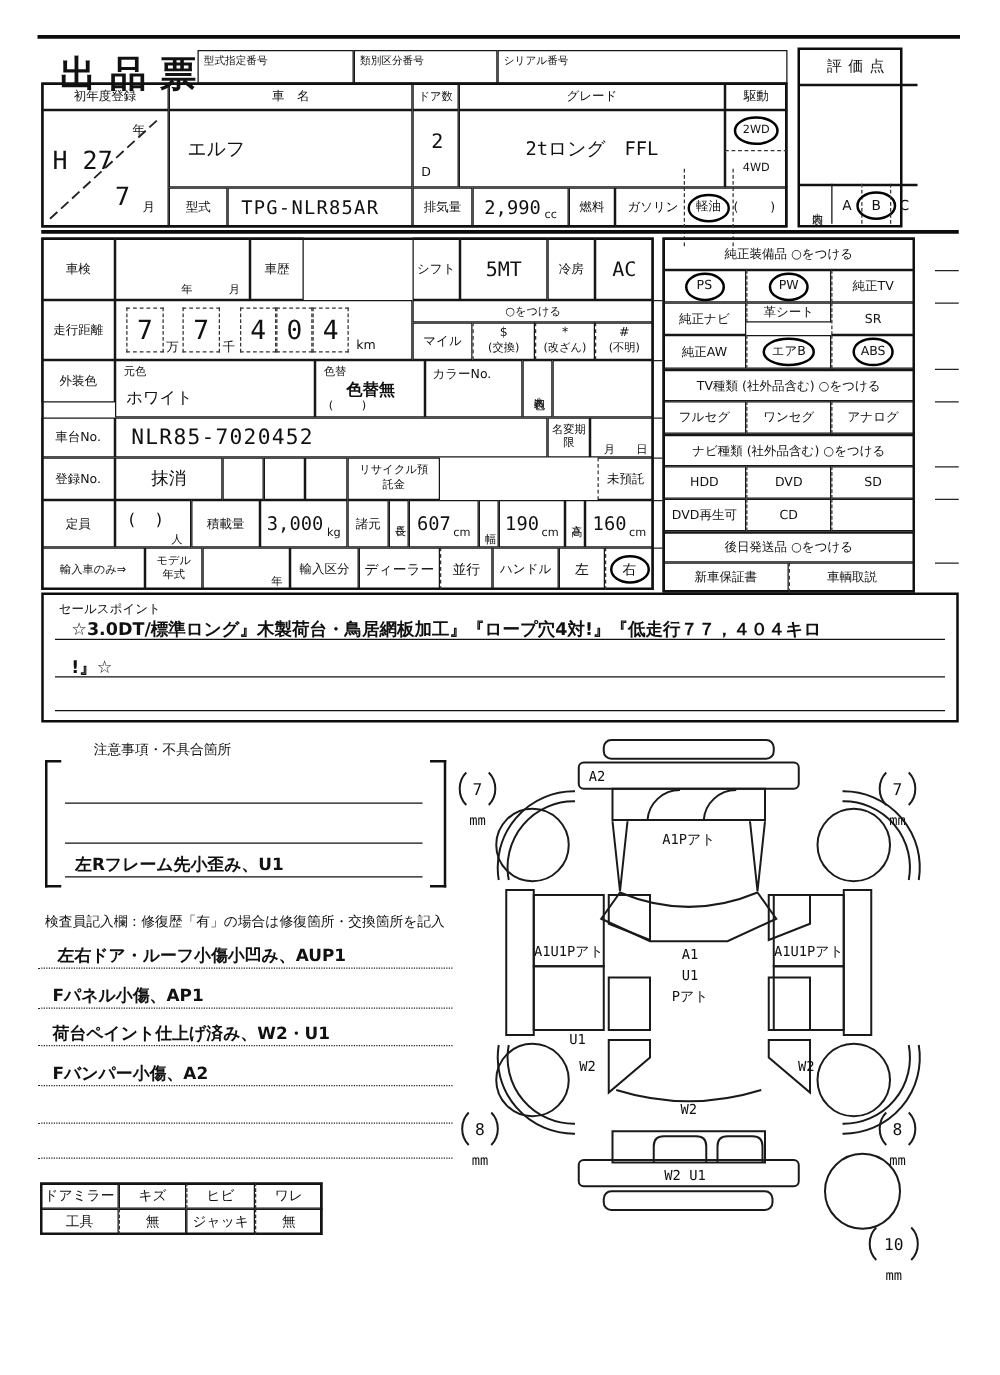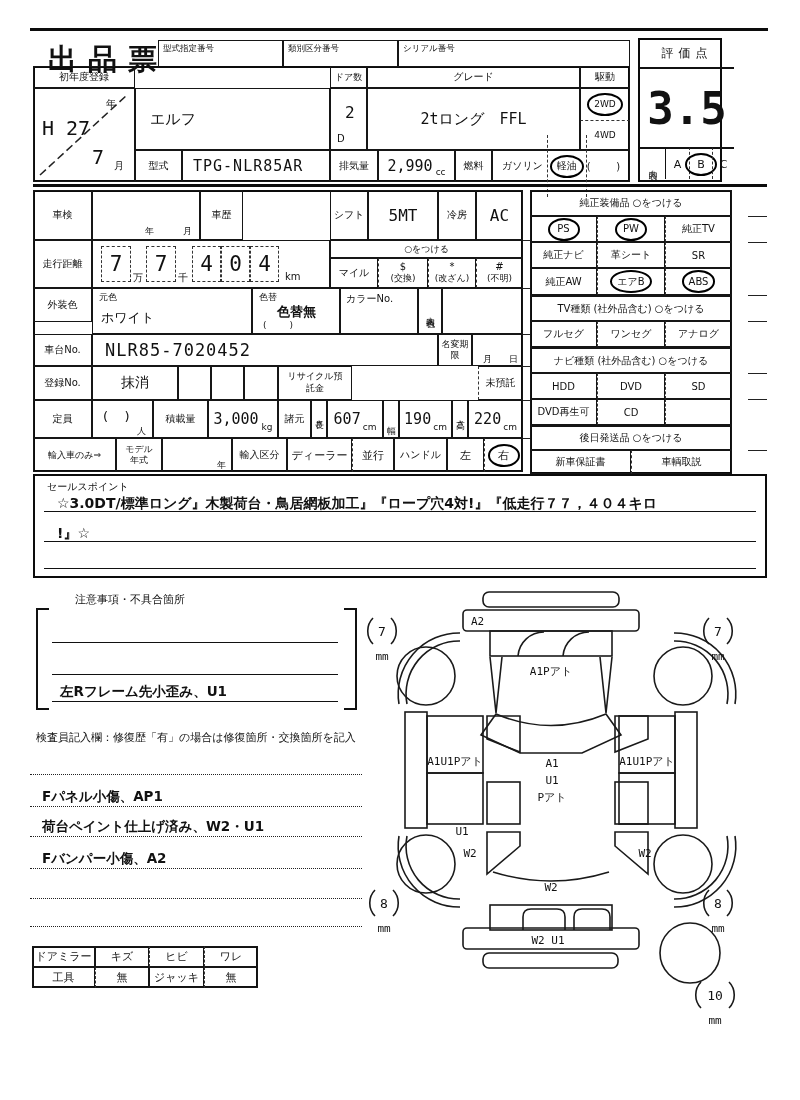--- a/index.html
+++ b/index.html
@@ -38,31 +38,31 @@
   </div>
   <div class="c bd" style="left:283px;top:40px;width:115px;height:27px">
     <span class="c f8" style="left:4px;top:2px">類別区分番号</span>
   </div>
   <div class="c bd" style="left:398px;top:40px;width:232px;height:27px">
     <span class="c f8" style="left:4px;top:2px">シリアル番号</span>
   </div>
 
   <div class="c bd2" style="left:638px;top:38px;width:84px;height:144px">
     <div class="c fx" style="left:0;top:0;width:94px;height:29px;border-bottom:2px solid #111;font-size:12px;letter-spacing:5px">評価点</div>
-    <div class="c fx v" style="left:0;top:29px;width:94px;height:78px;font-size:44px;font-weight:bold">3.5</div>
     <div class="c fx vt f9" style="left:0;top:107px;width:25px;height:32px;border-top:2px solid #111">内装</div>
     <div class="c fx f11" style="left:25px;top:107px;width:24px;height:32px;border-top:2px solid #111;border-left:1.4px solid #111">A</div>
     <div class="c fx f11" style="left:49px;top:107px;width:23px;height:32px;border-top:2px solid #111;border-left:1.4px dashed #333">
         <span class="circ">B</span>
       </div>
     <div class="c fx f11" style="left:72px;top:107px;width:22px;height:32px;border-top:2px solid #111;border-left:1.4px dashed #333">C</div>
   </div>
 
   <div class="c bd2" style="left:33px;top:66px;width:597px;height:116px"></div>
   <div class="c bd fx f10" style="left:33px;top:66px;width:102px;height:22px">初年度登録</div>
+  <div class="c bd fx f10" style="left:135px;top:66px;width:195px;height:22px">車　名</div>
   <div class="c bd fx f9" style="left:330px;top:66px;width:37px;height:22px">ドア数</div>
   <div class="c bd fx f10" style="left:367px;top:66px;width:213px;height:22px">グレード</div>
   <div class="c bd fx f10" style="left:580px;top:66px;width:50px;height:22px">駆動</div>
 
   <div class="c bd" style="left:33px;top:88px;width:102px;height:94px">
     <svg class="c" style="left:0;top:0" width="99" height="90" viewBox="0 0 99 90">
         <line x1="6" y1="86" x2="93" y2="6" stroke="#222" stroke-width="1.5" stroke-dasharray="8,4"></line>
       </svg>
     <span class="c f10" style="left:72px;top:8px">年</span>
     <span class="c v" style="left:8px;top:27px;font-size:20px">H 27</span>
@@ -185,21 +185,21 @@
     <span class="v f15">607</span>
     <span class="f9" style="align-self:flex-end;margin:0 0 5px 2px">cm</span>
   </div>
   <div class="c bd fx vt f9" style="left:383px;top:400px;width:16px;height:38px">幅</div>
   <div class="c bd fx" style="left:399px;top:400px;width:53px;height:38px">
     <span class="v f15">190</span>
     <span class="f9" style="align-self:flex-end;margin:0 0 5px 2px">cm</span>
   </div>
   <div class="c bd fx vt f9" style="left:452px;top:400px;width:16px;height:38px">高さ</div>
   <div class="c bd fx" style="left:468px;top:400px;width:55px;height:38px">
-    <span class="v f15">220</span>
+    <span class="v f15">160</span>
     <span class="f9" style="align-self:flex-end;margin:0 0 5px 2px">cm</span>
   </div>
 
   <div class="c bd fx f9" style="left:33px;top:438px;width:83px;height:34px">輸入車のみ⇒</div>
   <div class="c bd fx f9" style="left:116px;top:438px;width:46px;height:34px;line-height:1.25;padding:0 6px">モデル年式</div>
   <div class="c bd" style="left:162px;top:438px;width:70px;height:34px">
     <span class="c f9" style="left:54px;top:20px">年</span>
   </div>
   <div class="c bd fx f10" style="left:232px;top:438px;width:55px;height:34px">輸入区分</div>
   <div class="c bd fx f11" style="left:287px;top:438px;width:65px;height:34px">ディーラー</div>
@@ -213,21 +213,21 @@
   <div class="c bd2" style="left:530px;top:190px;width:202px;height:284px"></div>
   <div class="c bd fx f10" style="left:530px;top:190px;width:202px;height:26px">純正装備品 ○をつける</div>
   <div class="c bd fx" style="left:530px;top:216px;width:67px;height:26px">
       <span class="circ f10">PS</span>
     </div>
   <div class="c bd fx dl" style="left:597px;top:216px;width:68px;height:26px">
       <span class="circ f10">PW</span>
     </div>
   <div class="c bd fx f10 dl" style="left:665px;top:216px;width:67px;height:26px">純正TV</div>
   <div class="c bd fx f10" style="left:530px;top:242px;width:67px;height:26px">純正ナビ</div>
-  <div class="c bd fx f10 dl" style="left:597px;top:242px;width:68px;height:26px">革シート</div>
+  <div class="c bd fx f10 dl" style="left:597px;top:242px;width:68px;height:16px">革シート</div>
   <div class="c bd fx f10 dl" style="left:665px;top:242px;width:67px;height:26px">SR</div>
   <div class="c bd fx f10" style="left:530px;top:268px;width:67px;height:27px">純正AW</div>
   <div class="c bd fx dl" style="left:597px;top:268px;width:68px;height:27px">
       <span class="circ f10">エアB</span>
     </div>
   <div class="c bd fx dl" style="left:665px;top:268px;width:67px;height:27px">
       <span class="circ f10">ABS</span>
     </div>
 
   <div class="c bd fx f10" style="left:530px;top:295px;width:202px;height:26px;border-top-width:2.2px">TV種類 (社外品含む) ○をつける</div>
@@ -272,20 +272,21 @@
 
   <span class="c f11" style="left:75px;top:592px">注意事項・不具合箇所</span>
   <div class="corner" style="left:36px;top:608px;width:13px;height:102px;border-right:none"></div>
   <div class="corner" style="left:344px;top:608px;width:13px;height:102px;border-left:none"></div>
   <div class="uline" style="left:52px;top:642px;width:286px"></div>
   <div class="uline" style="left:52px;top:674px;width:286px"></div>
   <div class="uline" style="left:52px;top:701px;width:286px"></div>
   <span class="c" style="left:60px;top:683px;font-size:13.5px;font-weight:600">左Rフレーム先小歪み、U1</span>
 
   <span class="c f11" style="left:36px;top:730px">検査員記入欄：修復歴「有」の場合は修復箇所・交換箇所を記入</span>
+  <span class="c" style="left:46px;top:756px;font-size:13.5px;font-weight:600">左右ドア・ルーフ小傷小凹み、AUP1</span>
   <div class="dot" style="left:30px;top:774px;width:332px"></div>
   <span class="c" style="left:42px;top:788px;font-size:13.5px;font-weight:600">Fパネル小傷、AP1</span>
   <div class="dot" style="left:30px;top:806px;width:332px"></div>
   <span class="c" style="left:42px;top:818px;font-size:13.5px;font-weight:600">荷台ペイント仕上げ済み、W2・U1</span>
   <div class="dot" style="left:30px;top:836px;width:332px"></div>
   <span class="c" style="left:42px;top:850px;font-size:13.5px;font-weight:600">Fバンパー小傷、A2</span>
   <div class="dot" style="left:30px;top:868px;width:332px"></div>
   <div class="dot" style="left:30px;top:898px;width:332px"></div>
   <div class="dot" style="left:30px;top:926px;width:332px"></div>
 

